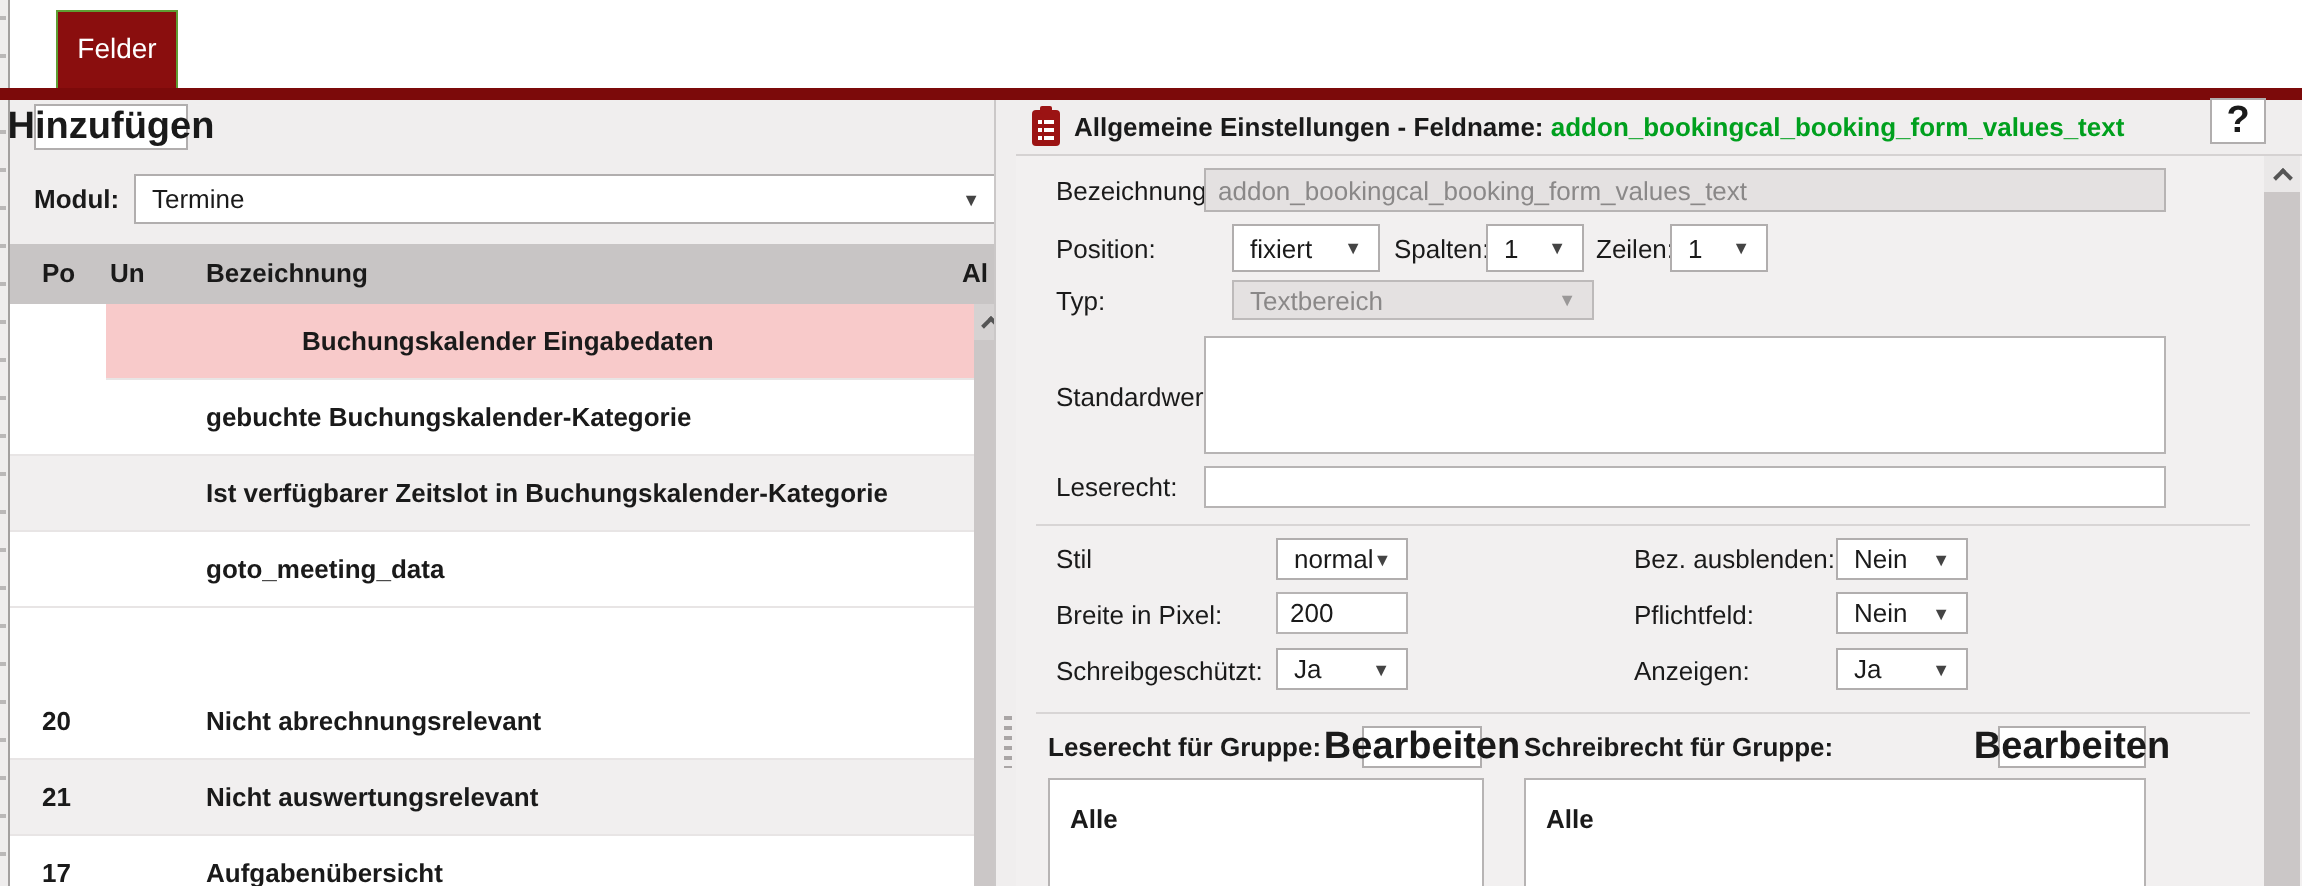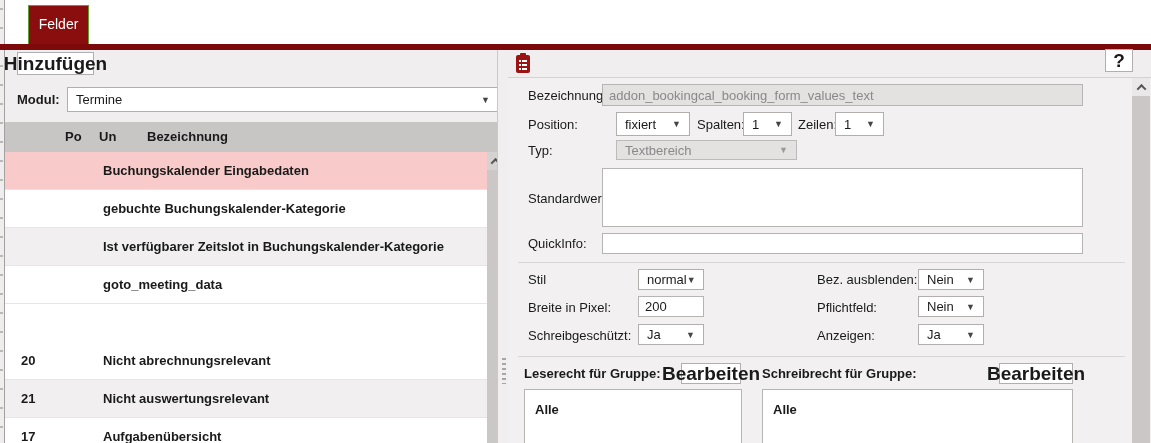--- a/index.html
+++ b/index.html
@@ -26,28 +26,28 @@
   .modul-label { position:absolute; left:12px; top:42px; font-weight:700;text-align:center; }
   .dropdown { position:absolute; background:#ffffff; border:1px solid #b1aeae; display:flex; align-items:center;
     padding:0 8px; color:#1a1a1a; }
   .dropdown .arrow { margin-left:auto; font-size:9px; color:#444444; }
   .dropdown.disabled { background:#e4e1e1; color:#8a8888; border-color:#bdbaba; }
   .dropdown.disabled .arrow { color:#9a9898; }
   .modul-dd { left:62px; top:37px; width:432px; height:25px; }
 
   .tbl-header { position:absolute; left:0; top:72px; width:498px; height:30px; background:#c8c5c5;
     font-weight:700; }
-  .tbl-header span { position:absolute; top:7px;margin-left:44px; }
+  .tbl-header span { position:absolute; top:7px; }
   .th-po { left:16px; } .th-un { left:50px; } .th-bez { left:98px; } .th-al { left:476px; }
 
   .list { position:absolute; left:0; top:102px; width:482px; height:291px; background:#ffffff; }
   .lrow { position:absolute; left:0; width:482px; height:38px; background:#ffffff; border-bottom:1px solid #e8e5e5;
     font-weight:700; }
   .lrow.alt { background:#f1efef; }
-  .lrow.selected { background:#f8caca; }
+  .lrow.selected { background:#f8caca;margin-left:48px; }
   .lrow .po { position:absolute; left:16px; top:11px; }
   .lrow .bez { position:absolute; left:98px; top:11px; white-space:nowrap; }
 
   .vscroll { position:absolute; background:#cbc7c7; }
   .vscroll-left { left:482px; top:102px; width:16px; height:291px; }
   .vscroll-right { left:624px; top:28px; width:18px; height:365px; }
   .scroll-top { position:absolute; left:0; top:0; width:100%; height:18px; background:#d5d2d2;
     display:flex; align-items:center; justify-content:center; }
   .vscroll-right .scroll-top { background:#eae8e8; }
   .chev-up { width:7px; height:7px; border-left:2px solid #555555; border-top:2px solid #555555;
@@ -162,20 +162,24 @@
           <rect x="1" y="2" width="14" height="18" rx="2" fill="#9b1313"></rect>
           <rect x="5" y="0" width="6" height="4" rx="1" fill="#9b1313"></rect>
           <rect x="4" y="7" width="2" height="2" fill="#ffffff"></rect>
             <rect x="7" y="7" width="5" height="2" fill="#ffffff"></rect>
           <rect x="4" y="11" width="2" height="2" fill="#ffffff"></rect>
             <rect x="7" y="11" width="5" height="2" fill="#ffffff"></rect>
           <rect x="4" y="15" width="2" height="2" fill="#ffffff"></rect>
             <rect x="7" y="15" width="5" height="2" fill="#ffffff"></rect>
         </svg>
       </span>
+      <span class="rp-title">
+        <span>Allgemeine Einstellungen - Feldname:</span>
+        <span class="rp-fieldname">addon_bookingcal_booking_form_values_text</span>
+      </span>
       <button class="btn help-btn">?</button>
     </div>
 
     <div class="rp-label" style="left:20px; top:38px">Bezeichnung:</div>
     <input class="tinput" style="left: 94px; top: 34px; width: 481px; height: 22px;" disabled="" value="addon_bookingcal_booking_form_values_text">
 
     <div class="rp-label" style="left:20px; top:67px">Position:</div>
     <div class="dropdown" style="left:108px; top:62px; width:74px; height:24px">
       <span>fixiert</span>
       <span class="arrow">▼</span>
@@ -193,21 +197,21 @@
 
     <div class="rp-label" style="left:20px; top:93px">Typ:</div>
     <div class="dropdown disabled" style="left:108px; top:90px; width:181px; height:20px">
       <span>Textbereich</span>
       <span class="arrow">▼</span>
     </div>
 
     <div class="rp-label" style="left:20px; top:141px">Standardwert:</div>
     <textarea class="tinput" style="left: 94px; top: 118px; width: 481px; height: 59px;" value=""></textarea>
 
-    <div class="rp-label" style="left:20px; top:186px">QuickInfo:</div>
+    <div class="rp-label" style="left:20px; top:186px">Leserecht:</div>
     <input class="tinput" style="left: 94px; top: 183px; width: 481px; height: 21px;" value="">
 
     <div class="sep" style="top:212px"></div>
 
     <div class="rp-label" style="left:20px; top:222px">Stil</div>
     <div class="dropdown" style="left:130px; top:219px; width:66px; height:21px">
       <span>normal</span>
       <span class="arrow">▼</span>
     </div>
     <div class="rp-label" style="left:309px; top:222px">Bez. ausblenden:</div>

